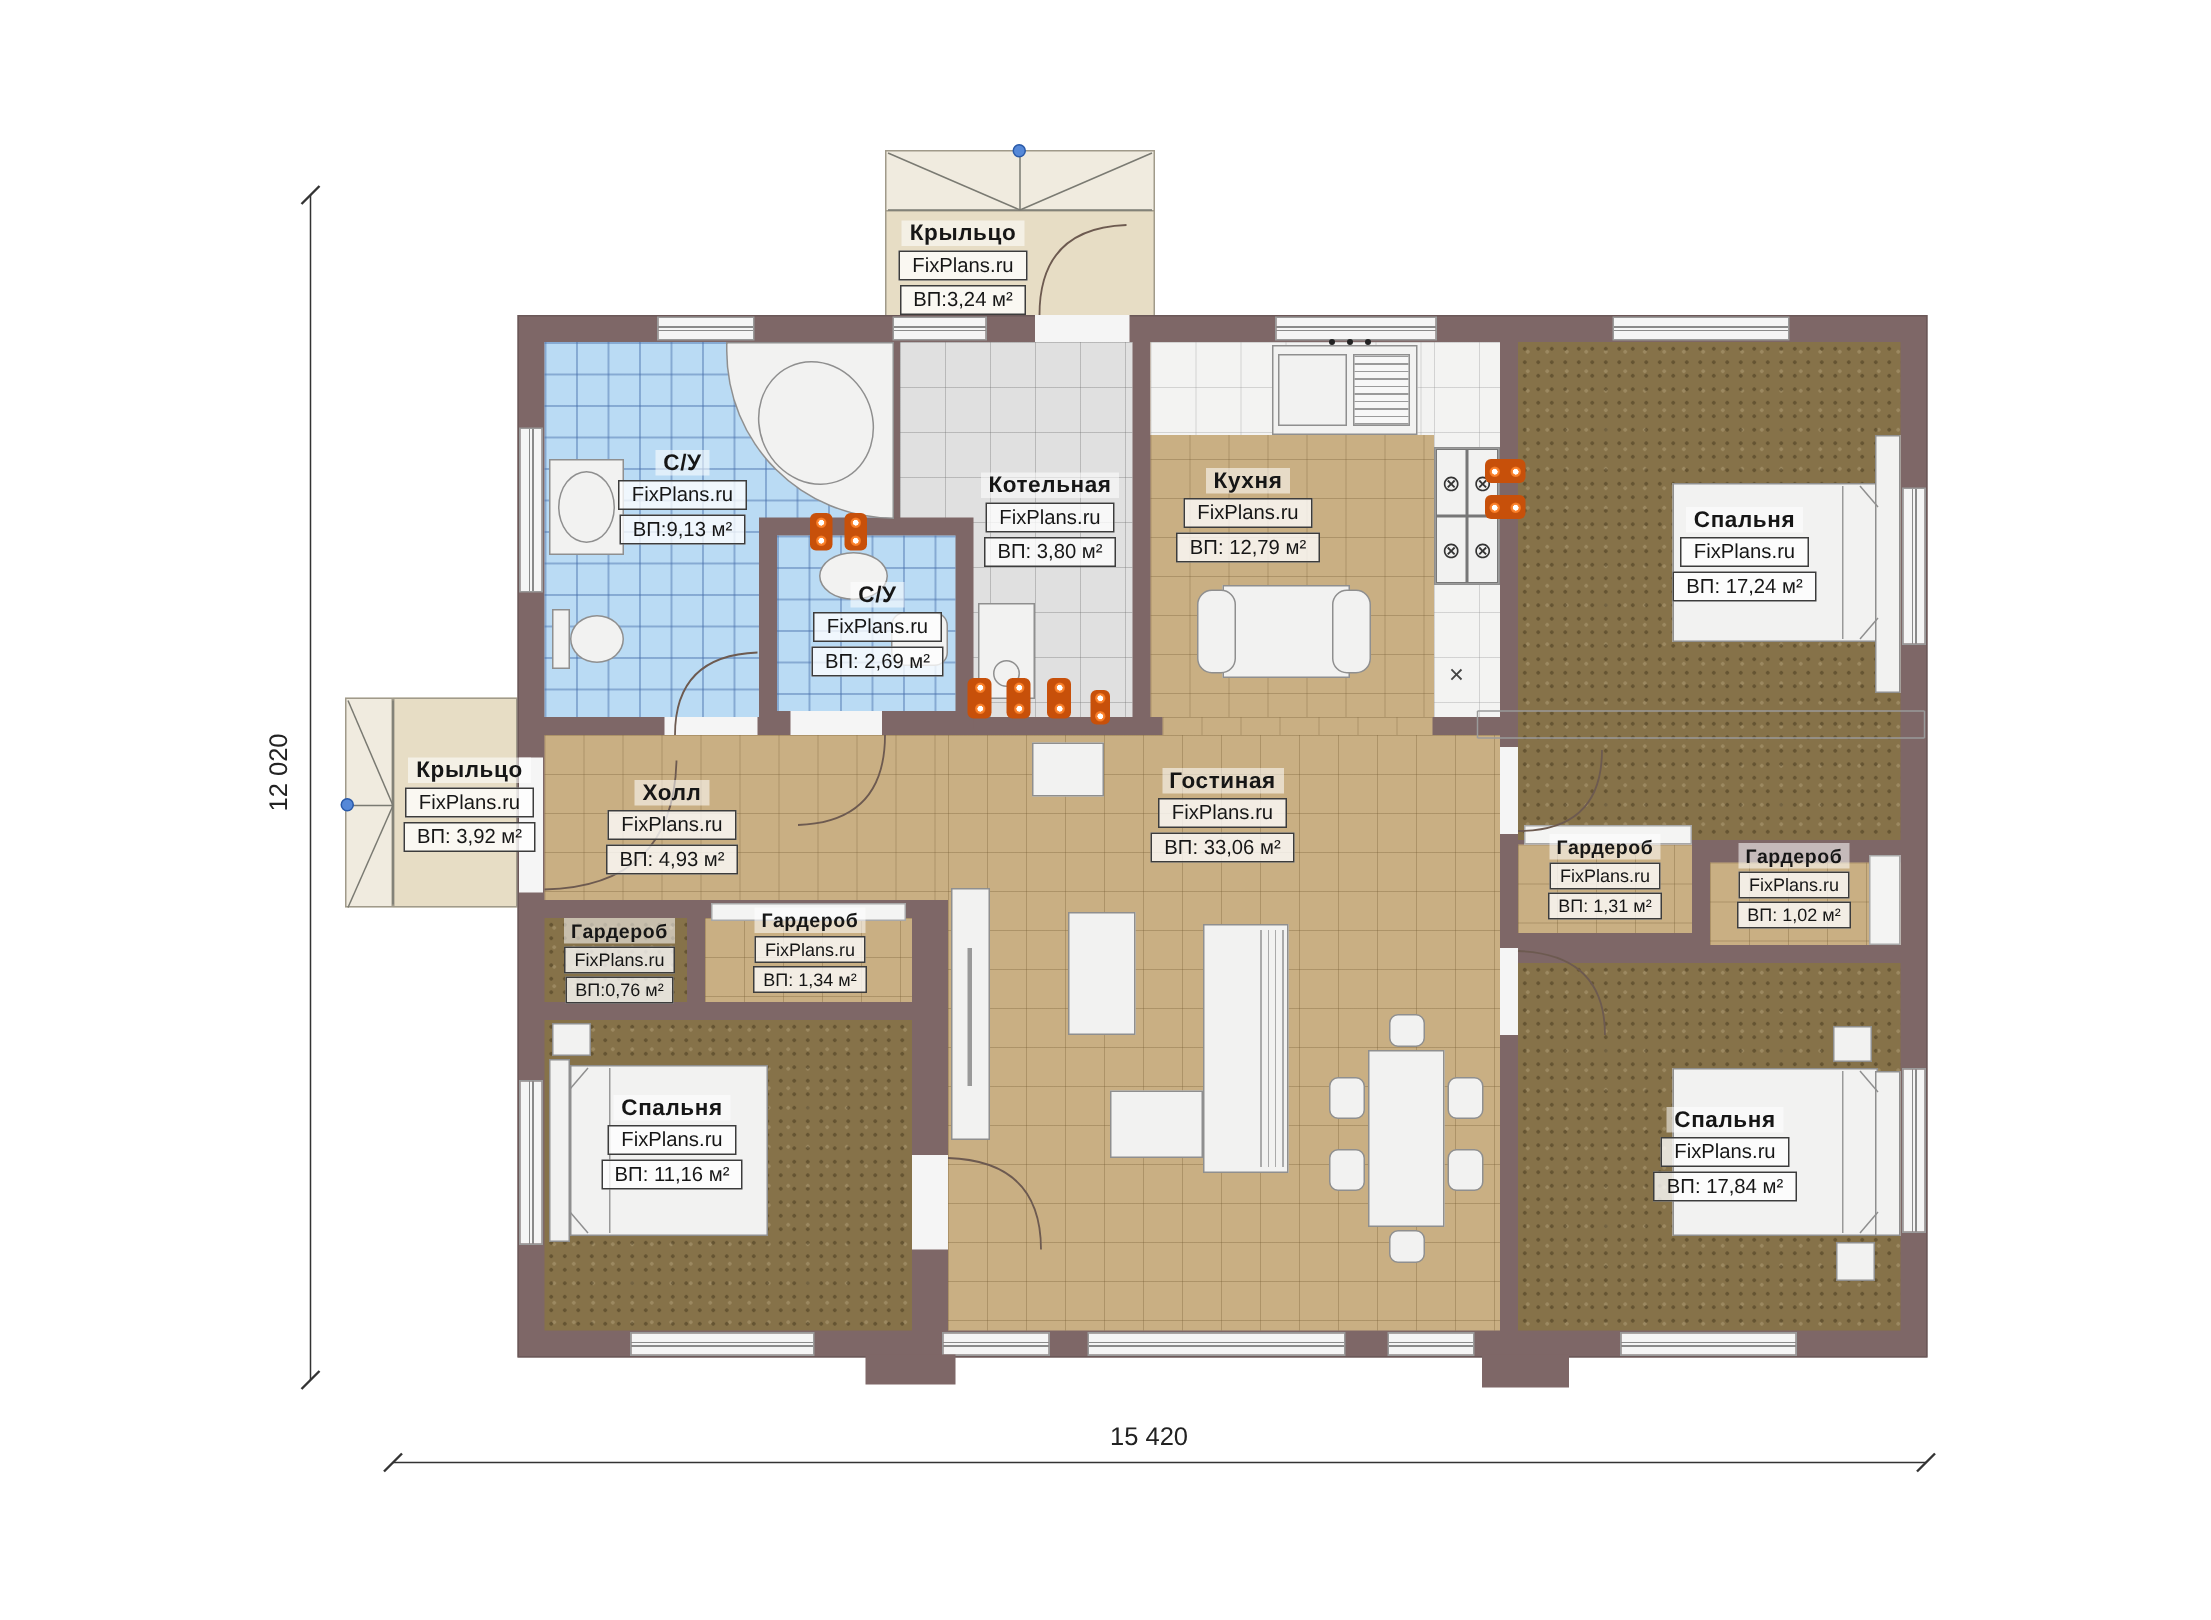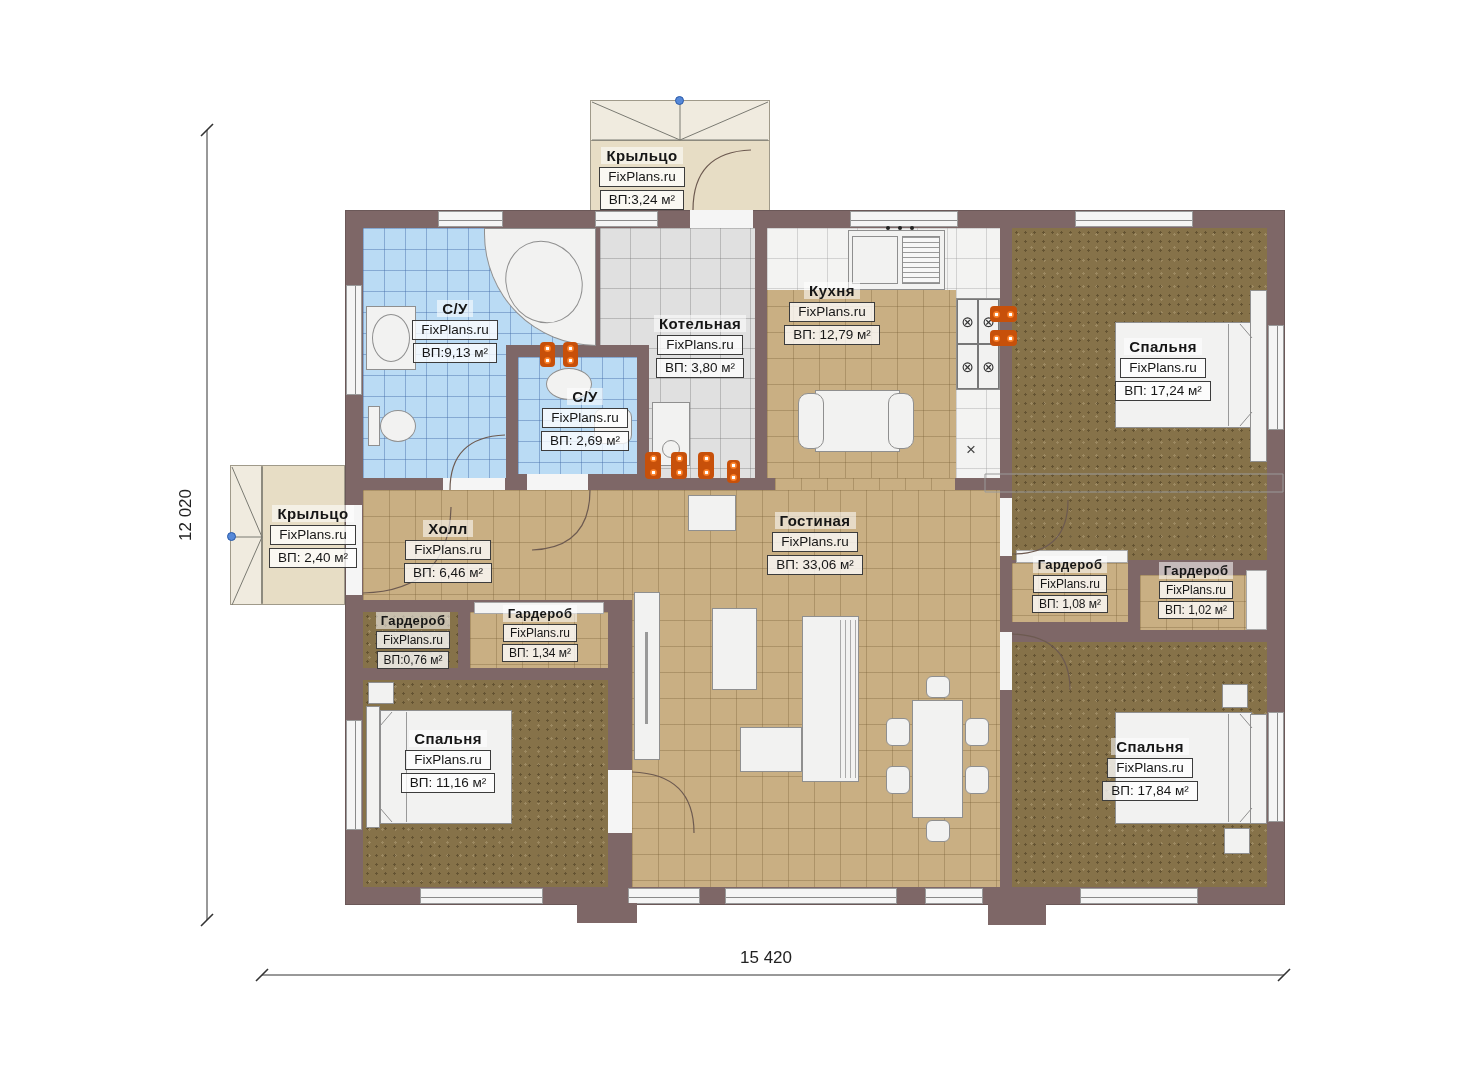--- a/index.html
+++ b/index.html
@@ -291,54 +291,54 @@
   <div class="label" style="left:380px;top:300px;width:150px">
     <div class="rname">С/У</div>
     <div class="rbox">FixPlans.ru</div>
     <div class="rbox">ВП:9,13 м²</div>
   </div>
   <div class="label" style="left:625px;top:315px;width:150px">
     <div class="rname">Котельная</div>
     <div class="rbox">FixPlans.ru</div>
     <div class="rbox">ВП: 3,80 м²</div>
   </div>
-  <div class="label" style="left:757px;top:282px;width:150px">
+  <div class="label" style="left:757px;top:312px;width:150px">
     <div class="rname">Кухня</div>
     <div class="rbox">FixPlans.ru</div>
     <div class="rbox">ВП: 12,79 м²</div>
   </div>
   <div class="label" style="left:1088px;top:338px;width:150px">
     <div class="rname">Спальня</div>
     <div class="rbox">FixPlans.ru</div>
     <div class="rbox">ВП: 17,24 м²</div>
   </div>
   <div class="label" style="left:510px;top:388px;width:150px">
     <div class="rname">С/У</div>
     <div class="rbox">FixPlans.ru</div>
     <div class="rbox">ВП: 2,69 м²</div>
   </div>
   <div class="label" style="left:238px;top:505px;width:150px">
     <div class="rname">Крыльцо</div>
     <div class="rbox">FixPlans.ru</div>
-    <div class="rbox">ВП: 2,40 м²</div>
+    <div class="rbox">ВП: 3,92 м²</div>
   </div>
   <div class="label" style="left:373px;top:520px;width:150px">
     <div class="rname">Холл</div>
     <div class="rbox">FixPlans.ru</div>
-    <div class="rbox">ВП: 6,46 м²</div>
+    <div class="rbox">ВП: 4,93 м²</div>
   </div>
   <div class="label" style="left:740px;top:512px;width:150px">
     <div class="rname">Гостиная</div>
     <div class="rbox">FixPlans.ru</div>
     <div class="rbox">ВП: 33,06 м²</div>
   </div>
   <div class="label small" style="left:1008px;top:556px;width:124px">
     <div class="rname">Гардероб</div>
     <div class="rbox">FixPlans.ru</div>
-    <div class="rbox">ВП: 1,08 м²</div>
+    <div class="rbox">ВП: 1,31 м²</div>
   </div>
   <div class="label small" style="left:1134px;top:562px;width:124px">
     <div class="rname">Гардероб</div>
     <div class="rbox">FixPlans.ru</div>
     <div class="rbox">ВП: 1,02 м²</div>
   </div>
   <div class="label small" style="left:351px;top:612px;width:124px">
     <div class="rname">Гардероб</div>
     <div class="rbox">FixPlans.ru</div>
     <div class="rbox">ВП:0,76 м²</div>

